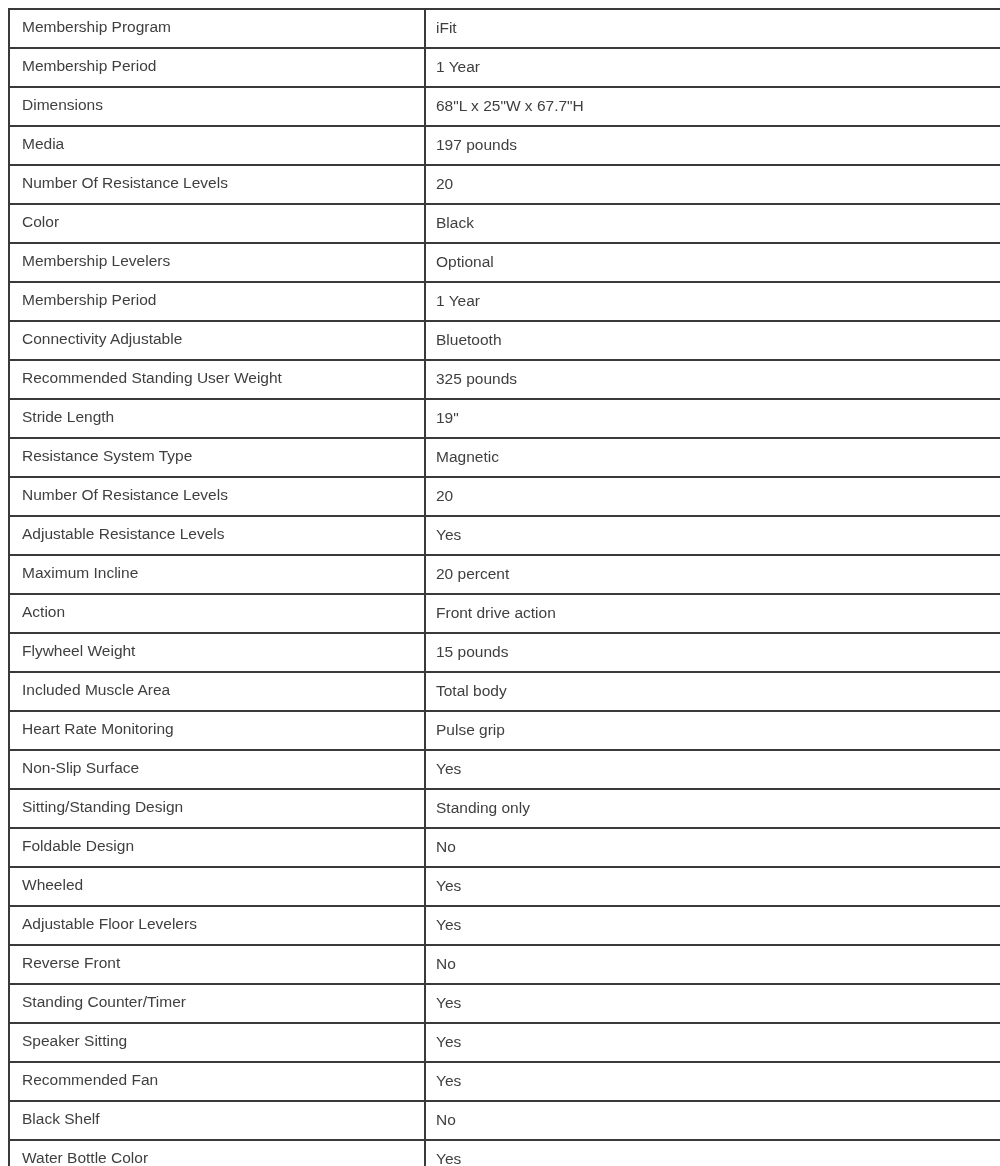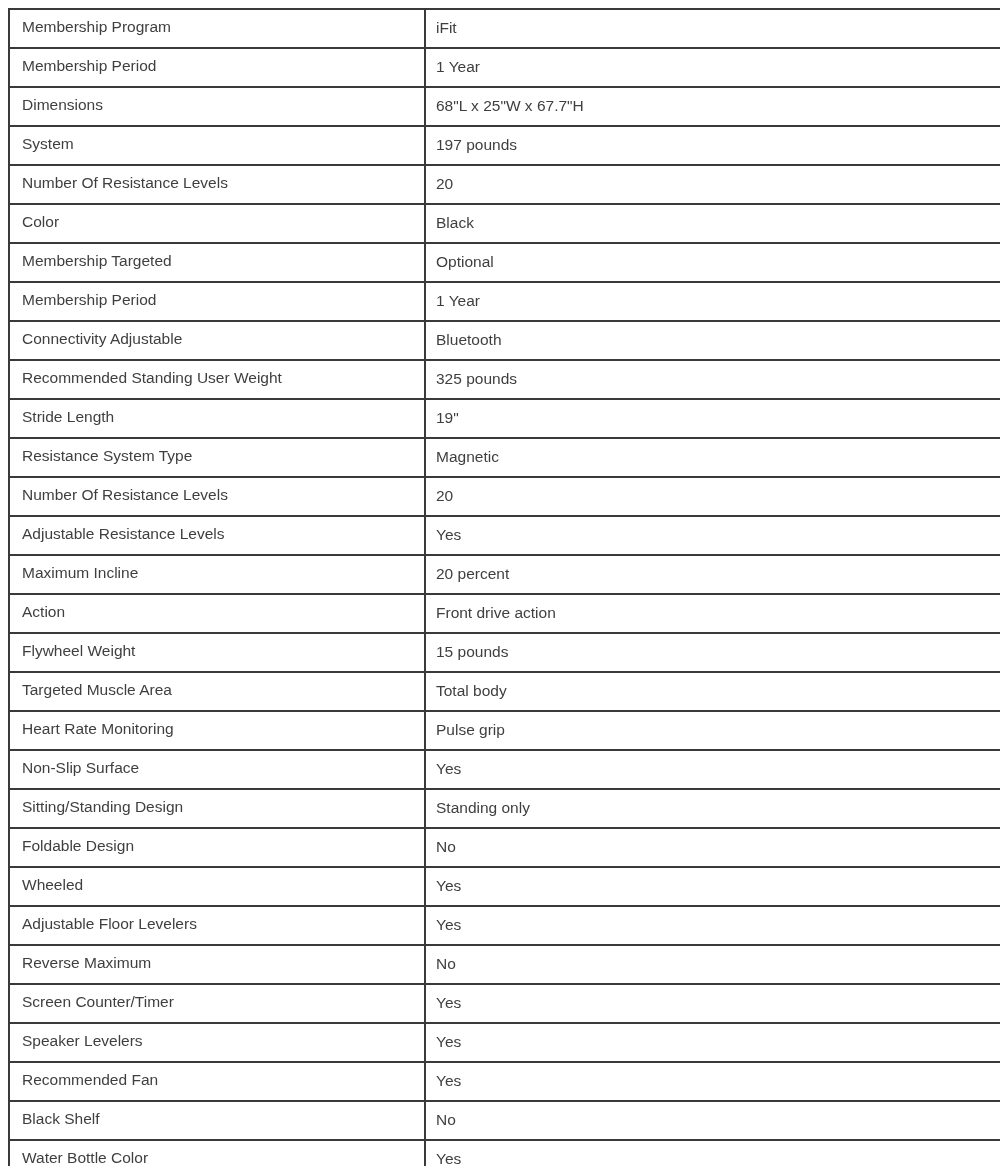--- a/index.html
+++ b/index.html
@@ -57,36 +57,36 @@
     <td class="label-cell">Membership Period</td>
     <td class="value-cell">1 Year</td>
   </tr>
 
   <tr>
     <td class="label-cell">Dimensions</td>
     <td class="value-cell">68"L x 25"W x 67.7"H</td>
   </tr>
 
   <tr>
-    <td class="label-cell">System</td>
+    <td class="label-cell">Media</td>
     <td class="value-cell">197 pounds</td>
   </tr>
 
   <tr>
     <td class="label-cell">Number Of Resistance Levels</td>
     <td class="value-cell">20</td>
   </tr>
 
   <tr>
     <td class="label-cell">Color</td>
     <td class="value-cell">Black</td>
   </tr>
 
   <tr>
-    <td class="label-cell">Membership Targeted</td>
+    <td class="label-cell">Membership Levelers</td>
     <td class="value-cell">Optional</td>
   </tr>
 
   <tr>
     <td class="label-cell">Membership Period</td>
     <td class="value-cell">1 Year</td>
   </tr>
 
   <tr>
     <td class="label-cell">Connectivity Adjustable</td>
@@ -127,21 +127,21 @@
     <td class="label-cell">Action</td>
     <td class="value-cell">Front drive action</td>
   </tr>
 
   <tr>
     <td class="label-cell">Flywheel Weight</td>
     <td class="value-cell">15 pounds</td>
   </tr>
 
   <tr>
-    <td class="label-cell">Targeted Muscle Area</td>
+    <td class="label-cell">Included Muscle Area</td>
     <td class="value-cell">Total body</td>
   </tr>
 
   <tr>
     <td class="label-cell">Heart Rate Monitoring</td>
     <td class="value-cell">Pulse grip</td>
   </tr>
 
   <tr>
     <td class="label-cell">Non-Slip Surface</td>
@@ -162,31 +162,31 @@
     <td class="label-cell">Wheeled</td>
     <td class="value-cell">Yes</td>
   </tr>
 
   <tr>
     <td class="label-cell">Adjustable Floor Levelers</td>
     <td class="value-cell">Yes</td>
   </tr>
 
   <tr>
-    <td class="label-cell">Reverse Maximum</td>
-    <td class="value-cell">No</td>
-  </tr>
-
-  <tr>
-    <td class="label-cell">Screen Counter/Timer</td>
-    <td class="value-cell">Yes</td>
-  </tr>
-
-  <tr>
-    <td class="label-cell">Speaker Levelers</td>
+    <td class="label-cell">Reverse Front</td>
+    <td class="value-cell">No</td>
+  </tr>
+
+  <tr>
+    <td class="label-cell">Standing Counter/Timer</td>
+    <td class="value-cell">Yes</td>
+  </tr>
+
+  <tr>
+    <td class="label-cell">Speaker Sitting</td>
     <td class="value-cell">Yes</td>
   </tr>
 
   <tr>
     <td class="label-cell">Recommended Fan</td>
     <td class="value-cell">Yes</td>
   </tr>
 
   <tr>
     <td class="label-cell">Black Shelf</td>

